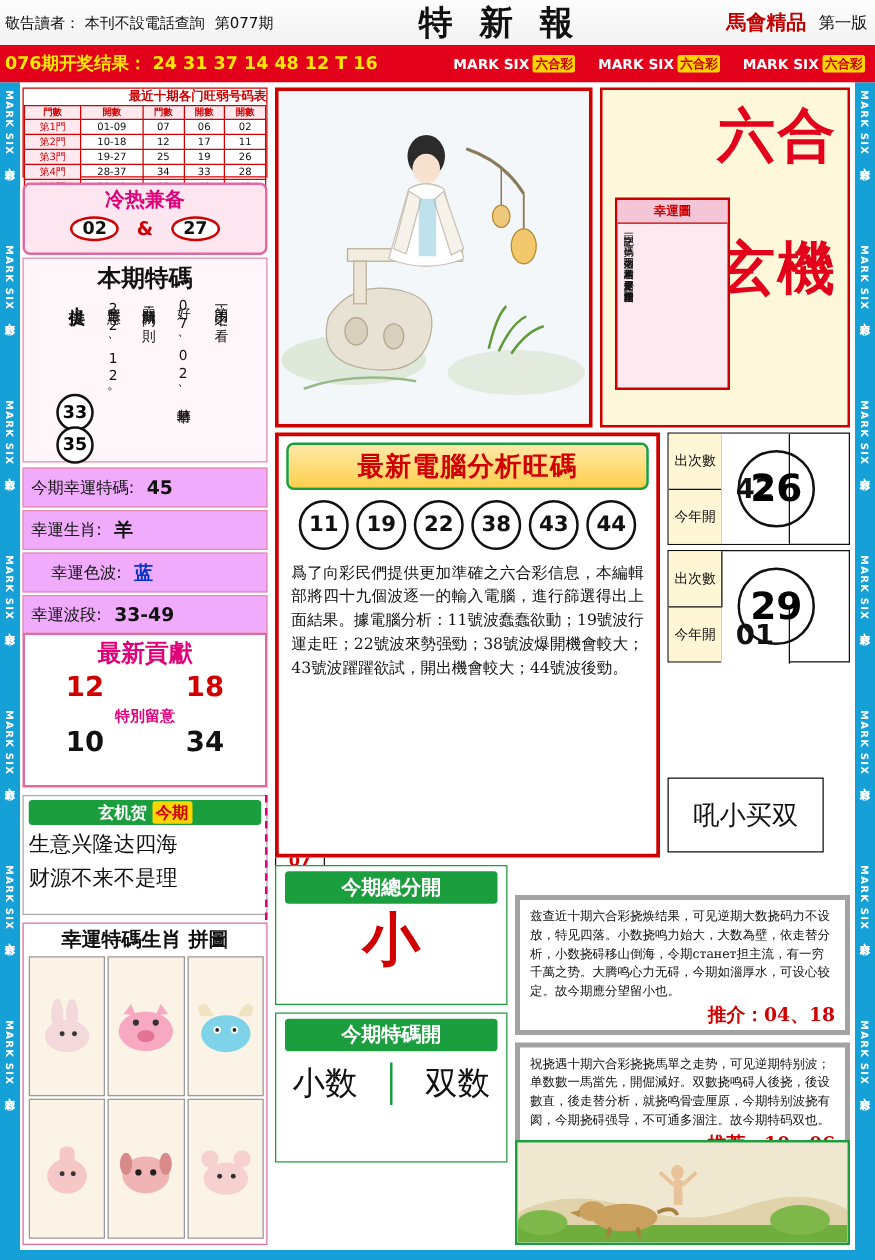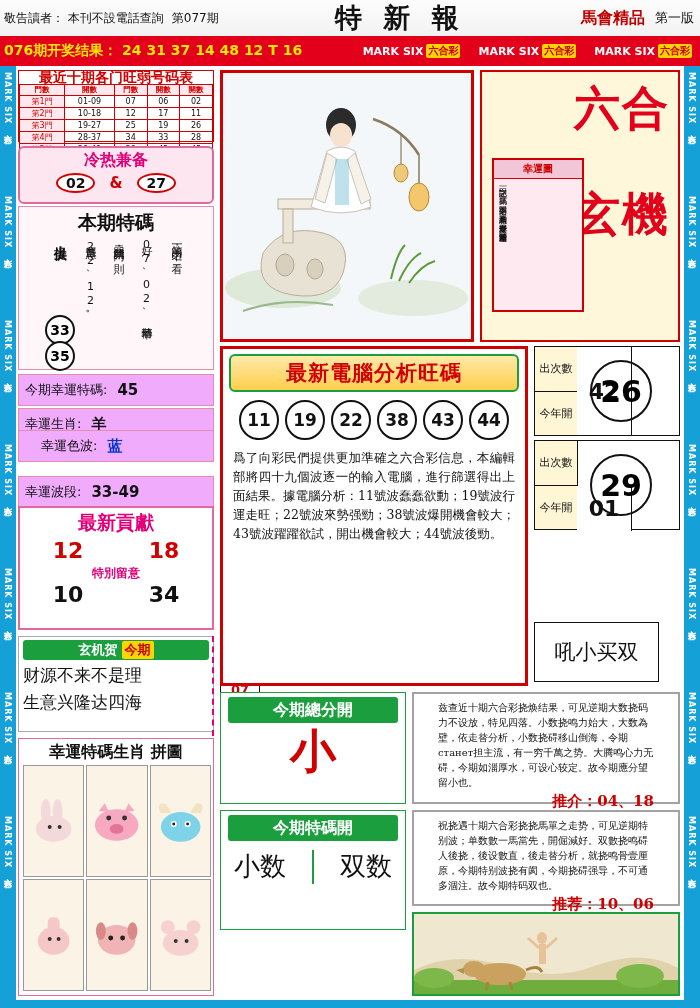--- a/index.html
+++ b/index.html
@@ -38,21 +38,21 @@
      writing-mode:vertical-rl;text-orientation:mixed;letter-spacing:1px;}
   .bottombar{position:absolute;left:0;bottom:0;width:700px;height:8px;background:#15a0d8;}
 
   .canvas{position:absolute;left:16px;top:66px;width:668px;height:934px;background:#fff;}
 
   
   .box{position:absolute;box-sizing:border-box;}
 
   
   .numtable{left:2px;top:4px;width:196px;height:72px;background:#fff;border:1px solid #d10000;}
-  .numtable .nt-title{color:#d10000;font-size:14px;text-align:center;font-weight:bold;line-height:13px;}
+  .numtable .nt-title{color:#d10000;font-size:10px;text-align:right;font-weight:bold;line-height:13px;}
   table.nt{border-collapse:collapse;width:100%;font-size:8px;}
   table.nt td,table.nt th{border:1px solid #d10000;text-align:center;padding:0;height:9px;color:#111;}
   table.nt th{background:#ffe9ef;color:#d10000;font-size:7.5px;}
   table.nt td.lbl{background:#ffe9ef;color:#d10000;}
 
   
   .coldhot{left:2px;top:80px;width:196px;height:58px;background:#fde6ef;border:2px solid #e06aa0;border-radius:6px;}
   .coldhot .ch-title{text-align:center;color:#e2007a;font-size:16px;font-weight:bold;margin-top:2px;
     font-family:"DejaVu Serif","Liberation Serif",serif;}
   .coldhot .ch-nums{display:flex;justify-content:center;align-items:center;gap:14px;margin-top:2px;}
@@ -153,22 +153,22 @@
      font-family:"DejaVu Serif","Liberation Serif",serif;}
   .bigword{text-align:center;font-size:46px;color:#d10000;font-weight:bold;line-height:56px;
      font-family:"DejaVu Serif","Liberation Serif",serif;}
 
   .tekai{left:204px;top:744px;width:186px;height:120px;background:#fff;border:1px solid #1a9e3e;}
   .tekai .two{display:flex;justify-content:space-around;align-items:center;margin-top:8px;
      font-size:26px;color:#111;font-family:"DejaVu Serif","Liberation Serif",serif;}
   .tekai .vline{width:2px;height:34px;background:#1a9e3e;}
 
   
-  .txtblk{background:#fff;border:2px solid #a3a3a3;box-sizing:border-box;padding:6px 24px;
-     font-size:10px;line-height:15px;color:#111;font-family:"DejaVu Serif","Liberation Serif",serif;}
+  .txtblk{background:#fff;border:4px solid #a3a3a3;box-sizing:border-box;padding:6px 8px;
+     font-size:10px;line-height:15px;color:#111;font-family:"DejaVu Serif","Liberation Serif",serif;margin-top:24px;}
   .rec{font-size:15px;color:#d10000;font-weight:bold;text-align:right;margin-top:4px;
      font-family:"DejaVu Serif","Liberation Serif",serif;}
 
   
   .botpic{left:396px;top:846px;width:268px;height:84px;background:#efe7cf;border:2px solid #1a9e3e;overflow:hidden;}
 
   
   .stamp{left:204px;top:572px;width:40px;height:150px;background:#fff;border:1px solid #111;}
   .stamp .s-top{text-align:center;font-size:10px;color:#111;border-bottom:1px solid #111;}
   .stamp .s-arrow{margin:6px auto;width:0;height:0;border-left:9px solid transparent;border-right:9px solid transparent;
@@ -301,21 +301,21 @@
     </div>
 
     <div class="box luckyrow" style="top:308px;">
       <span class="k">今期幸運特碼:</span>
       <span class="v">45</span>
     </div>
     <div class="box luckyrow" style="top:342px;">
       <span class="k">幸運生肖:</span>
       <span class="v">羊</span>
     </div>
-    <div class="box luckyrow" style="top:364px;padding-left:22px;">
+    <div class="box luckyrow" style="top:376px;padding-left:22px;">
       <span class="k">幸運色波:</span>
       <span class="v blue">蓝</span>
     </div>
     <div class="box luckyrow" style="top:410px;">
       <span class="k">幸運波段:</span>
       <span class="v">33-49</span>
     </div>
 
     <div class="box contrib">
       <div class="c-title">最新貢獻</div>
@@ -328,22 +328,22 @@
         <span>10</span>
         <span>34</span>
       </div>
     </div>
 
     <div class="box xuanji">
       <div class="xj-banner">
         <span>玄机贺</span>
         <span class="hl">今期</span>
       </div>
+      <div class="xj-line">生意兴隆达四海</div>
       <div class="xj-line">财源不来不是理</div>
-      <div class="xj-line">生意兴隆达四海</div>
     </div>
     <div class="dashv"></div>
 
     <div class="box stamp">
       <div class="s-top">贴</div>
       <div class="s-arrow"></div>
       <div class="s-n">07</div>
       <div class="s-n">18</div>
     </div>
 

